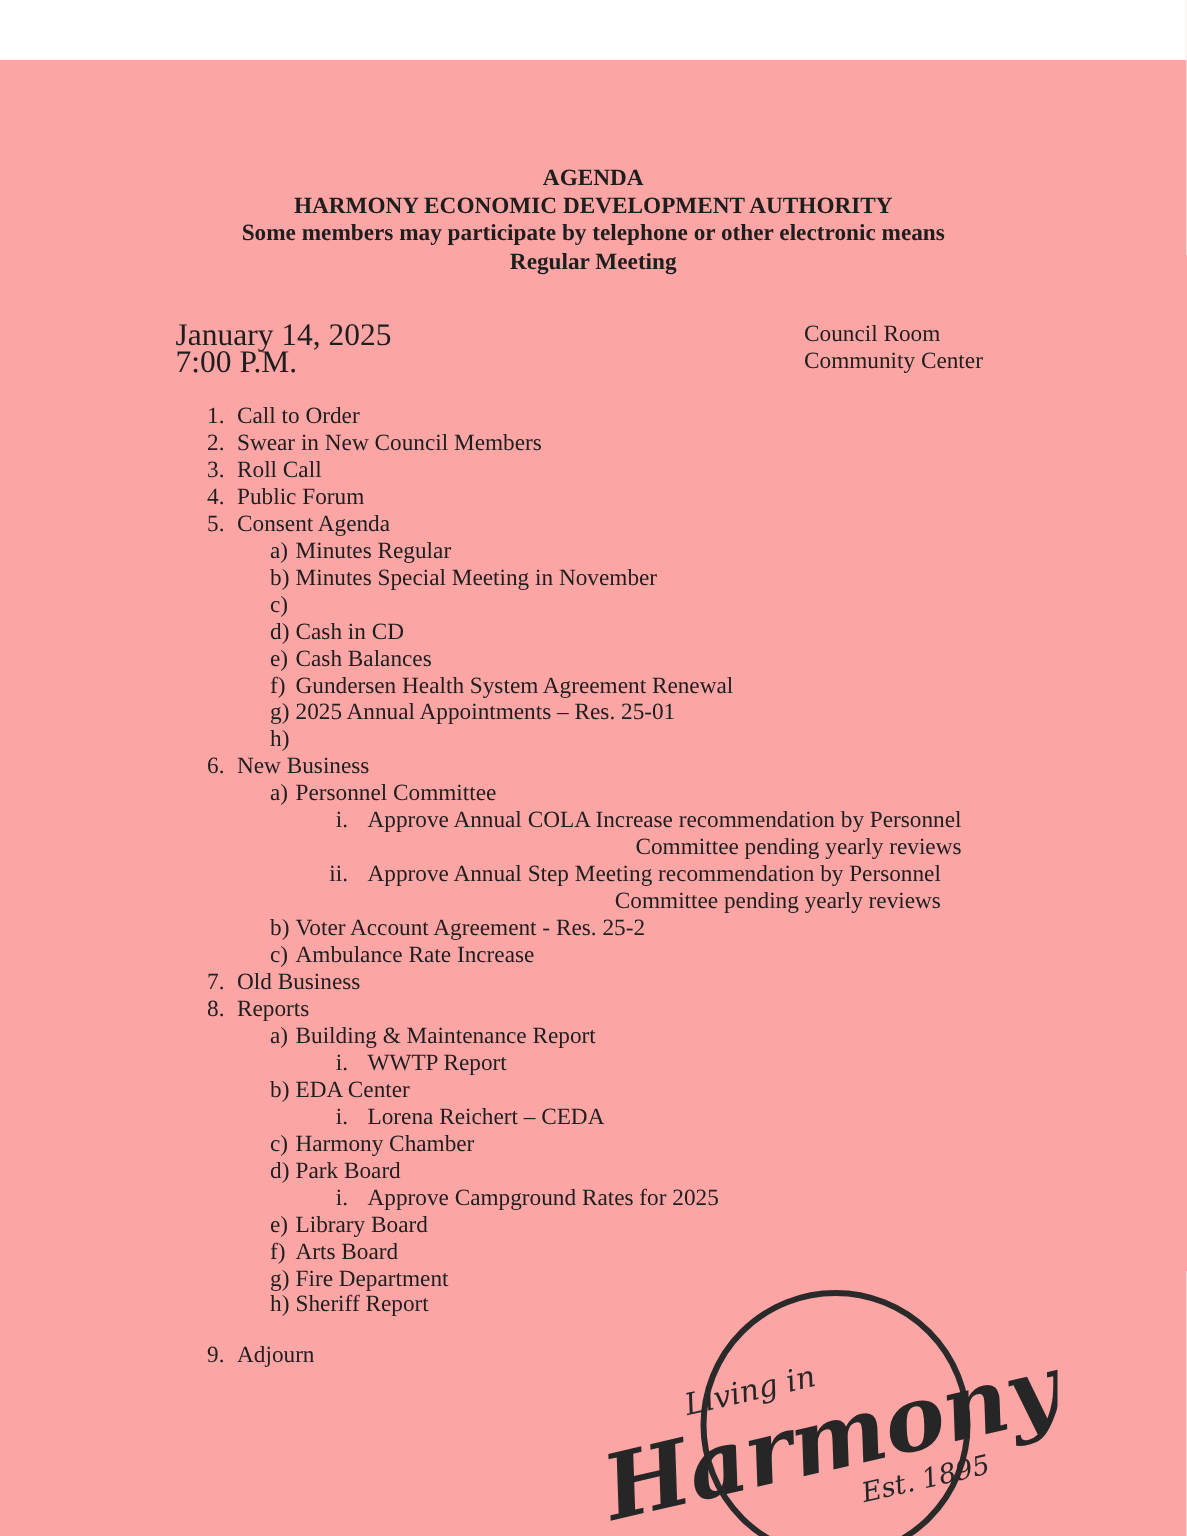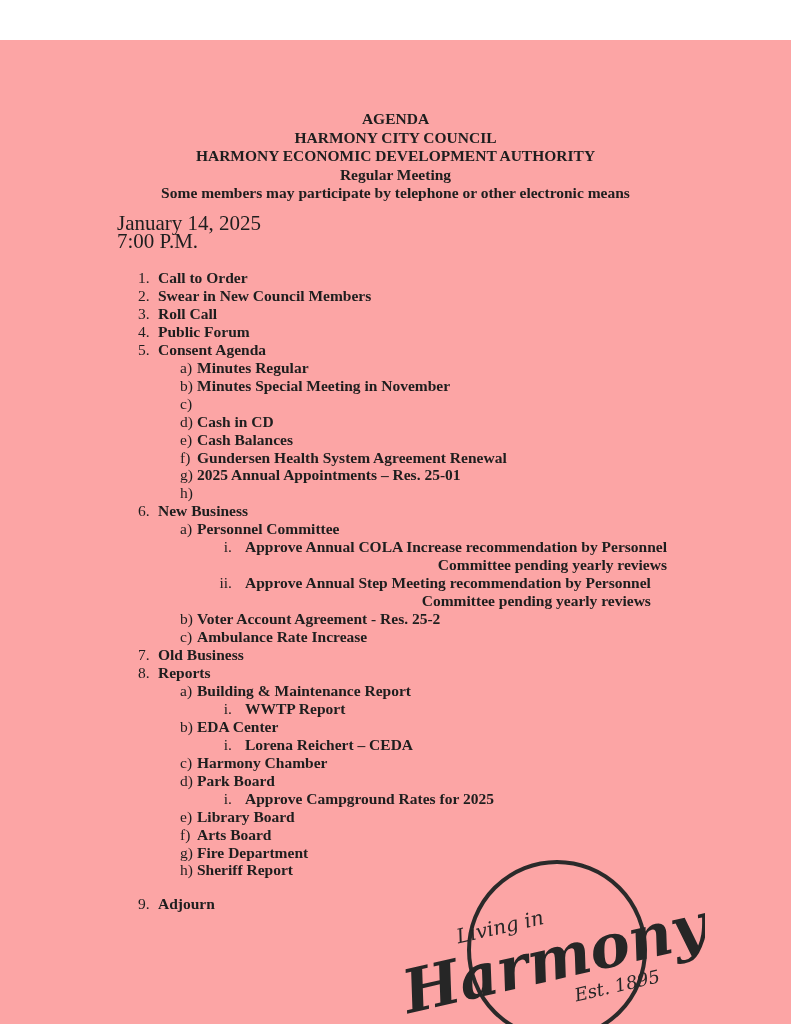--- a/index.html
+++ b/index.html
@@ -48,21 +48,21 @@
   .agenda {
     position: absolute;
     top: 229px;
     left: 0;
     right: 0;
     font-size: 15.5px;
     line-height: 17.95px;
   }
   .row { display: flex; align-items: flex-start; }
   .row .marker { flex: 0 0 auto; }
-  .row .text { flex: 0 1 auto; font-weight: bold; }
+  .row .text { flex: 0 1 auto; }
   .lvl1 .marker { margin-left: 138px; width: 20px; }
   .lvl2 .marker { margin-left: 180px; width: 17px; }
   .lvl3 .marker { margin-left: 195px; width: 37px; text-align: right; }
   .lvl3 .text   { padding-left: 13px; }
   .text .cont   { margin-left: 6px; text-align: right; }
   .space-before { margin-top: 16px; }
   
   .logo-wrap {
     position: absolute;
     left: 405px;
@@ -72,31 +72,34 @@
   }
   .logo-wrap svg { display: block; }
 </style>
 </head>
 <body>
 
 <div class="page">
 
   <div class="doc-header">
     <div>AGENDA</div>
-    <div>HARMONY CITY COUNCIL</div>
     <div>HARMONY ECONOMIC DEVELOPMENT AUTHORITY</div>
+    <div>Some members may participate by telephone or other electronic means</div>
     <div>Regular Meeting</div>
-    <div>Some members may participate by telephone or other electronic means</div>
   </div>
 
   <div class="info-left">
     <div>January 14, 2025</div>
     <div>7:00 P.M.</div>
   </div>
 
+  <div class="info-right">
+    <div>Council Room</div>
+    <div>Community Center</div>
+  </div>
 
   <div class="agenda">
       <div class="row lvl1">
         <span class="marker">1.</span>
         <span class="text">
           <div>Call to Order</div>
         </span>
       </div>
       <div class="row lvl1">
         <span class="marker">2.</span>

